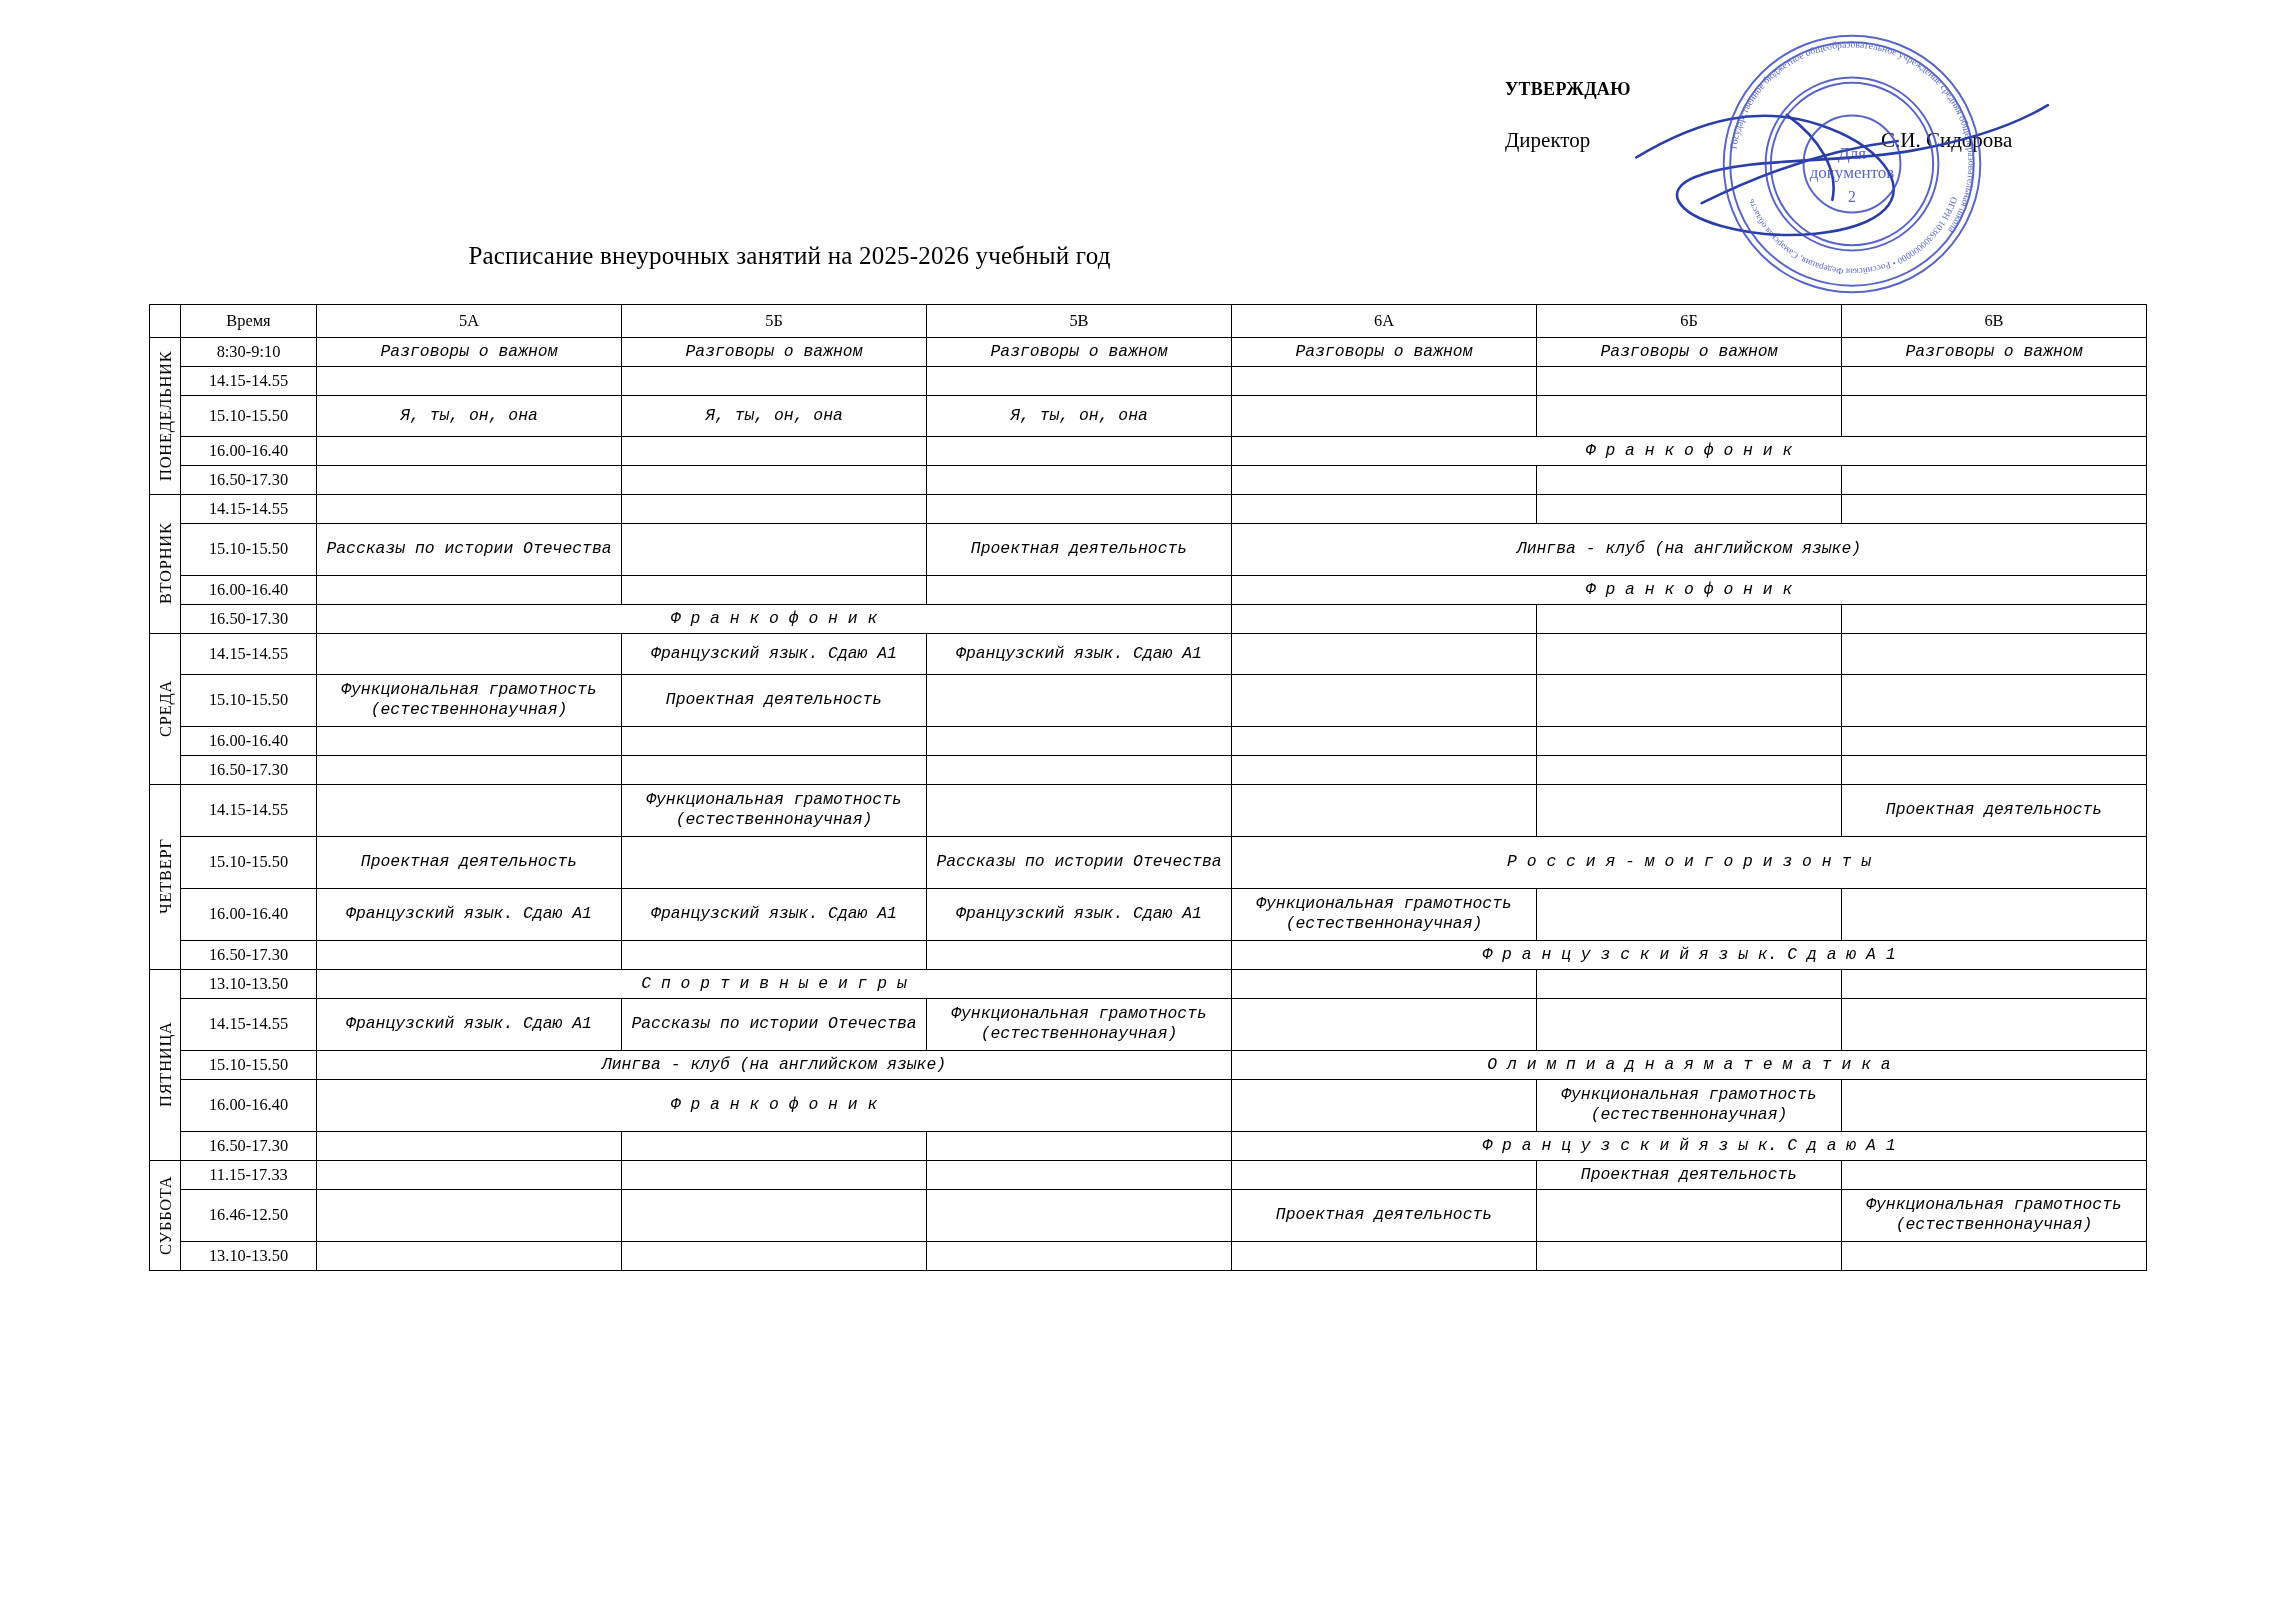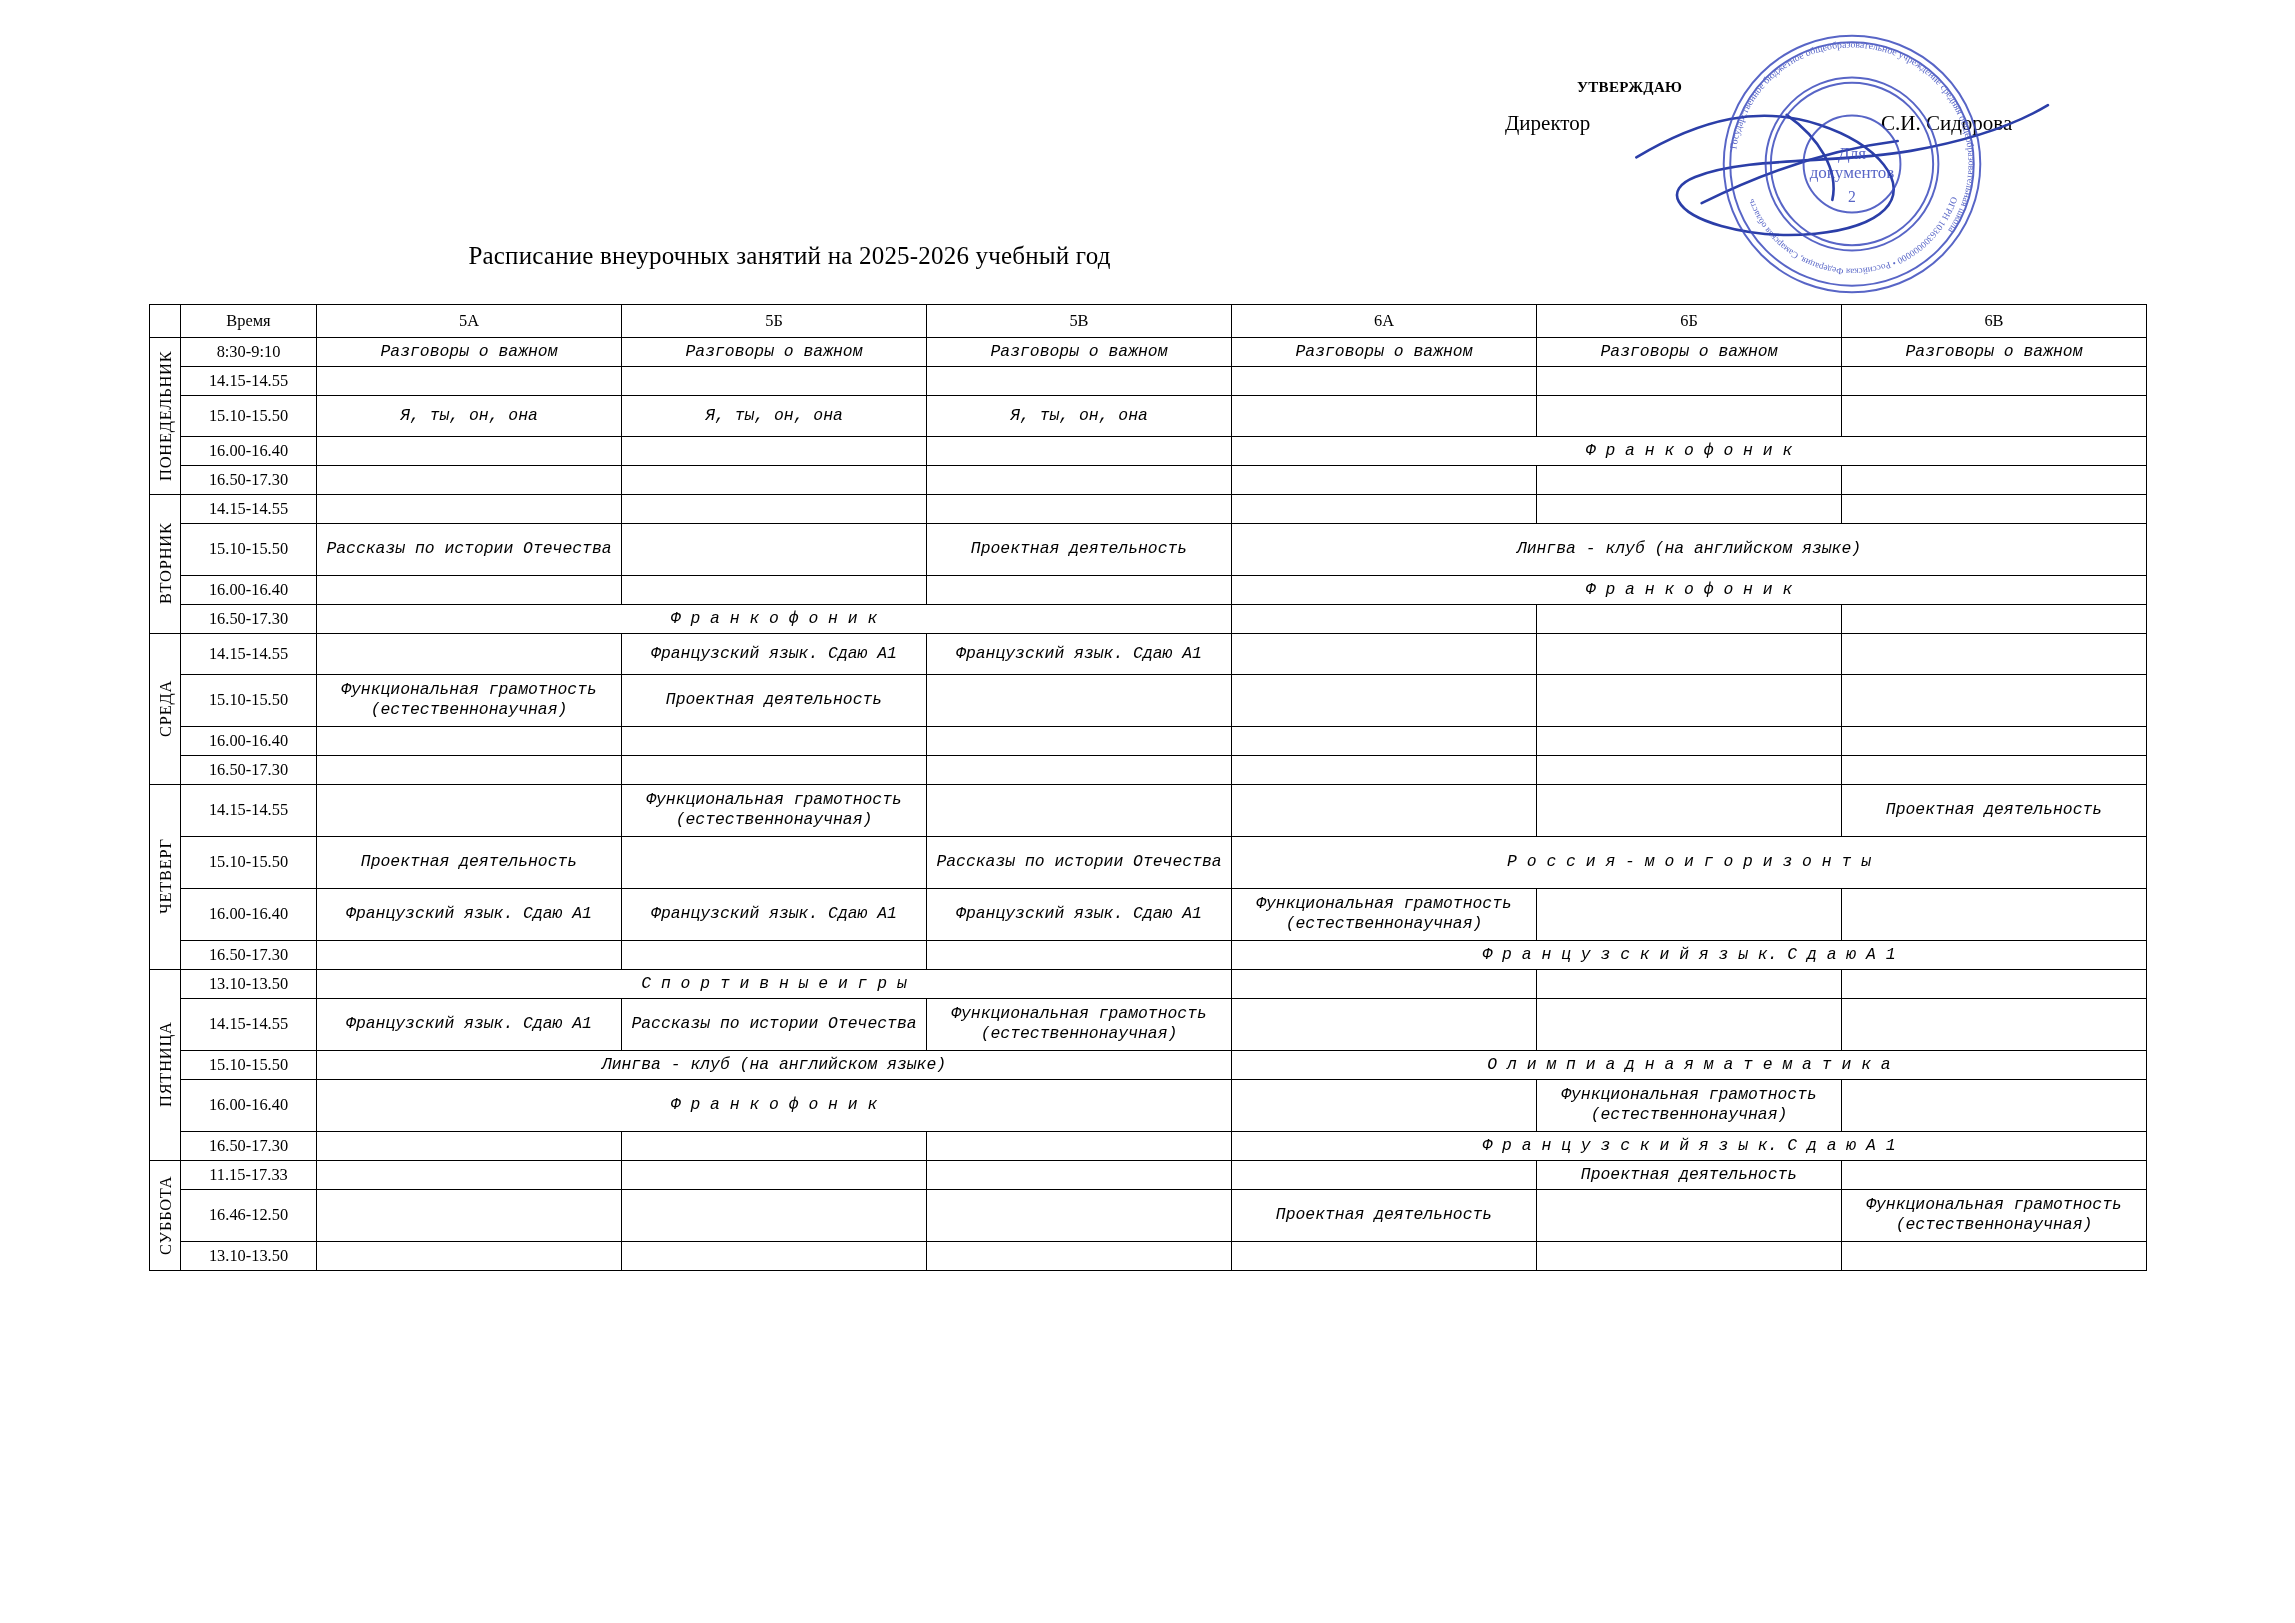--- a/index.html
+++ b/index.html
@@ -19,26 +19,25 @@
   
   .approve-block {
     position: absolute;
     top: 79px;
     left: 1505px;
     width: 655px;
     text-align: left;
   }
   .approve-title {
     font-weight: bold;
-    font-size: 15px;
-    margin-left: 72px;
+    font-size: 18px;
     letter-spacing: 0.3px;
   }
   .approve-line {
-    margin-top: 15px;
+    margin-top: 28px;
     font-size: 21px;
     display: flex;
     align-items: flex-end;
     gap: 7.9px;
   }
   .approve-role { white-space: nowrap; }
   .sig-space {
     flex: 0 0 275px;
     position: relative;
     height: 22px;

